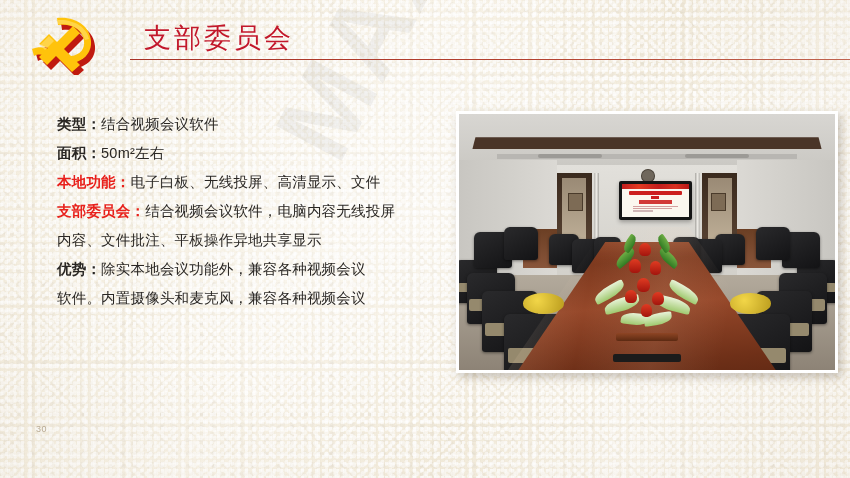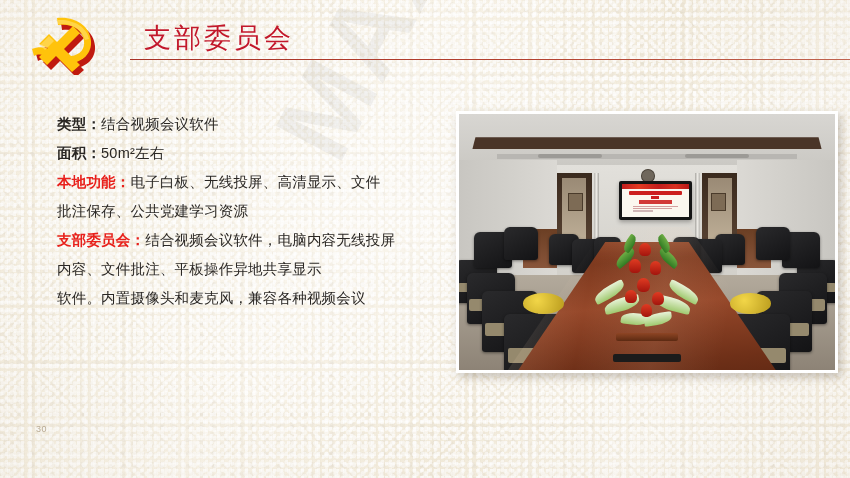--- a/index.html
+++ b/index.html
@@ -207,23 +207,23 @@
       </svg>
     </div>
     <div class="title">支部委员会</div>
     <div class="title-rule"></div>
   </div>
 
   <div class="content">
     <div class="line"><span class="lbl">类型：</span><span>结合视频会议软件</span></div>
     <div class="line"><span class="lbl">面积：</span><span>50m²左右</span></div>
     <div class="line"><span class="lbl-red">本地功能：</span><span>电子白板、无线投屏、高清显示、文件</span></div>
-    <div class="line"><span>批注保存、公共党建学习资源</span></div>
     <div class="line"><span class="lbl-red">支部委员会：</span><span>结合视频会议软件，电脑内容无线投屏</span></div>
     <div class="line"><span>内容、文件批注、平板操作异地共享显示</span></div>
+    <div class="line"><span class="lbl">优势：</span><span>除实本地会议功能外，兼容各种视频会议</span></div>
     <div class="line"><span>软件。内置摄像头和麦克风，兼容各种视频会议</span></div>
   </div>
 
   <div class="photo-wrap">
     <div class="photo">
       <div class="ceil"></div>
       <div class="ceil-band"></div>
       <div class="ceil-band2"></div>
       <div class="light-l"></div>
       <div class="light-r"></div>

